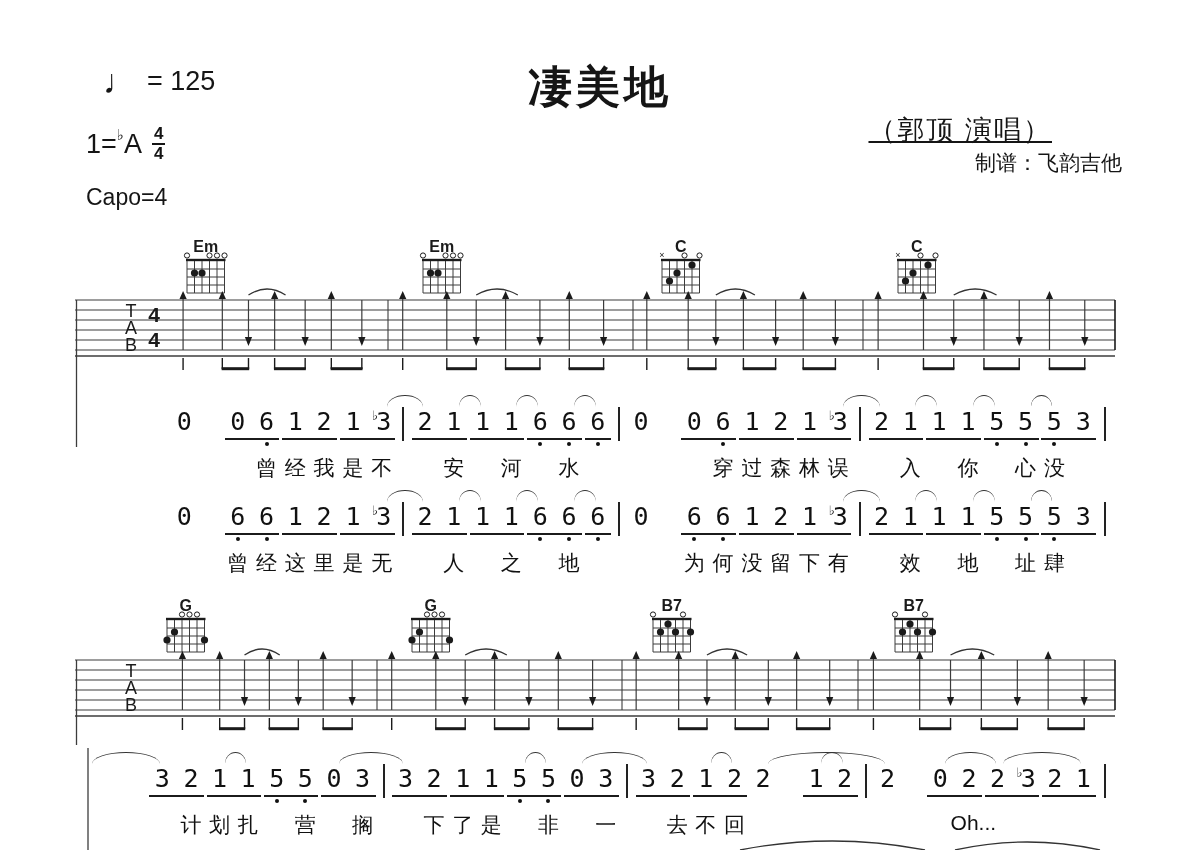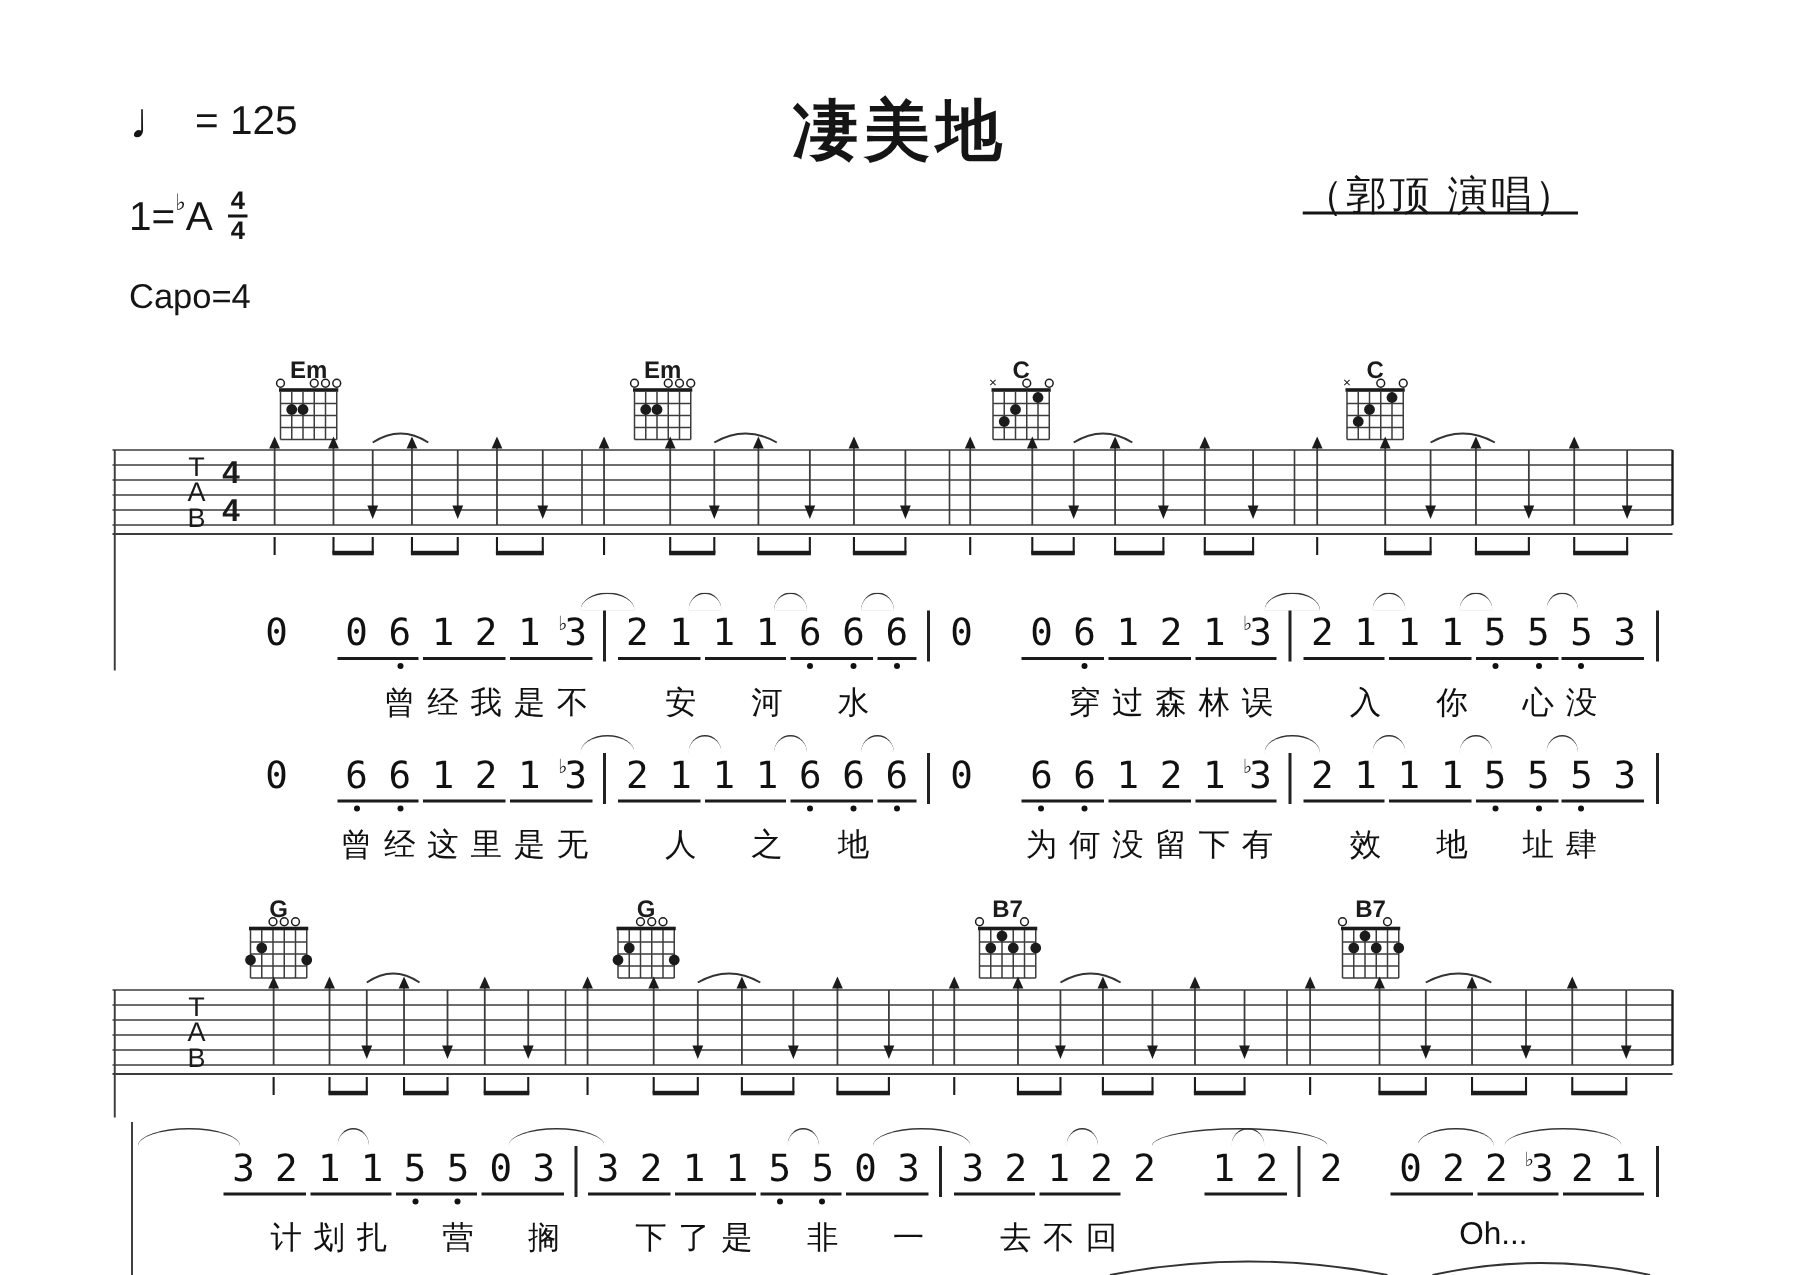--- a/index.html
+++ b/index.html
@@ -4,58 +4,59 @@
 <style>
   html,body{margin:0;padding:0;background:#fff;}
   body{width:1200px;height:850px;position:relative;overflow:hidden;
        font-family:"Liberation Sans",sans-serif;color:#151515;}
   .abs{position:absolute;}
   
   #title{left:0;top:58px;width:1200px;text-align:center;font-size:44px;font-weight:bold;letter-spacing:4px;}
   #subtitle{left:0;top:112px;width:1052px;text-align:right;font-size:27px;letter-spacing:2px;text-decoration:underline;}
   #credits{right:78px;top:148px;text-align:right;font-size:21px;line-height:1.45;}
   
-  #tempo{left:86px;top:62px;font-size:27px;}
+  #tempo{left:103px;top:62px;font-size:27px;}
   #tempo .glyph{font-size:34px;vertical-align:-3px;margin-right:10px;}
   #keyrow{left:86px;top:126px;font-size:27px;}
   #keyrow .flat{font-size:15px;vertical-align:13px;}
   .frac{display:inline-block;vertical-align:-6px;margin-left:10px;text-align:center;
         font-size:17px;font-weight:bold;line-height:0.95;}
   .frac .top{display:block;border-bottom:2px solid #151515;padding:0 2px 1px 2px;}
   .frac .bot{display:block;padding-top:1px;}
   #caporow{left:86px;top:184px;font-size:23px;}
   
   #melody-layer{left:0;top:0;width:1200px;height:850px;}
   .note{position:absolute;width:34px;margin-left:-17px;text-align:center;
         font-family:"DejaVu Sans Mono",monospace;font-size:25px;line-height:1.1;color:#111;}
   .note .flat{font-size:13px;vertical-align:10px;margin-right:-2px;font-family:"DejaVu Sans",sans-serif;}
   .jbar{position:absolute;width:2px;background:#222;height:34px;}
   .uline{position:absolute;height:0;border-bottom:2px solid #1b1b1b;}
   .odot{position:absolute;width:4px;height:4px;border-radius:50%;background:#111;margin-left:-2px;}
   .slur{position:absolute;height:11px;border-top:1.6px solid #333;
         border-radius:100% 100% 0 0 / 200% 200% 0 0;}
   .lyr{position:absolute;width:44px;margin-left:-22px;text-align:center;font-size:21px;color:#111;
        letter-spacing:0;white-space:nowrap;}
-  .lyr.wide{width:90px;text-align:right;margin-left:-12px;}
+  .lyr.wide{width:90px;text-align:center;margin-left:-12px;}
   svg text{font-family:"Liberation Sans",sans-serif;}
 </style>
 </head>
 <body>
 
 <div class="abs" id="tempo">
   <span class="glyph">♩</span><span>=  125</span>
 </div>
 <div class="abs" id="keyrow">
   <span>1=</span><span class="flat">♭</span><span>A</span><span class="frac"><span class="top">4</span><span class="bot">4</span></span>
 </div>
 <div class="abs" id="caporow">Capo=4</div>
 
 <div class="abs" id="title">凄美地</div>
 <div class="abs" id="subtitle">（郭顶 演唱）</div>
 <div class="abs" id="credits">
+  <div>制谱：飞韵吉他</div>
 </div>
 
 <svg class="abs" id="score-canvas" width="1200" height="850" viewBox="0 0 1200 850" style="left:0;top:0;pointer-events:none;">
     <text x="205.75" y="252" text-anchor="middle" font-size="16" font-weight="bold" fill="#1b1b1b">Em</text>
     <rect x="186" y="258.8" width="39.5" height="2.4" fill="#1b1b1b"></rect>
     <line x1="187" y1="269" x2="224.5" y2="269" stroke="#3c3c3c" stroke-width="1"></line>
     <line x1="187" y1="277" x2="224.5" y2="277" stroke="#3c3c3c" stroke-width="1"></line>
     <line x1="187" y1="285" x2="224.5" y2="285" stroke="#3c3c3c" stroke-width="1"></line>
     <line x1="187" y1="293" x2="224.5" y2="293" stroke="#3c3c3c" stroke-width="1"></line>
     <line x1="187" y1="261" x2="187" y2="293" stroke="#3c3c3c" stroke-width="1"></line>

